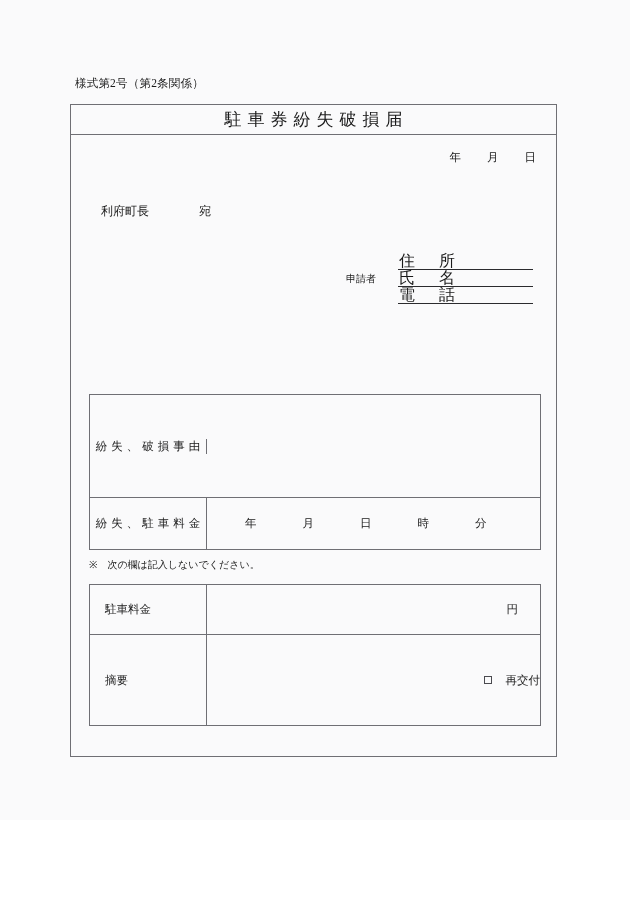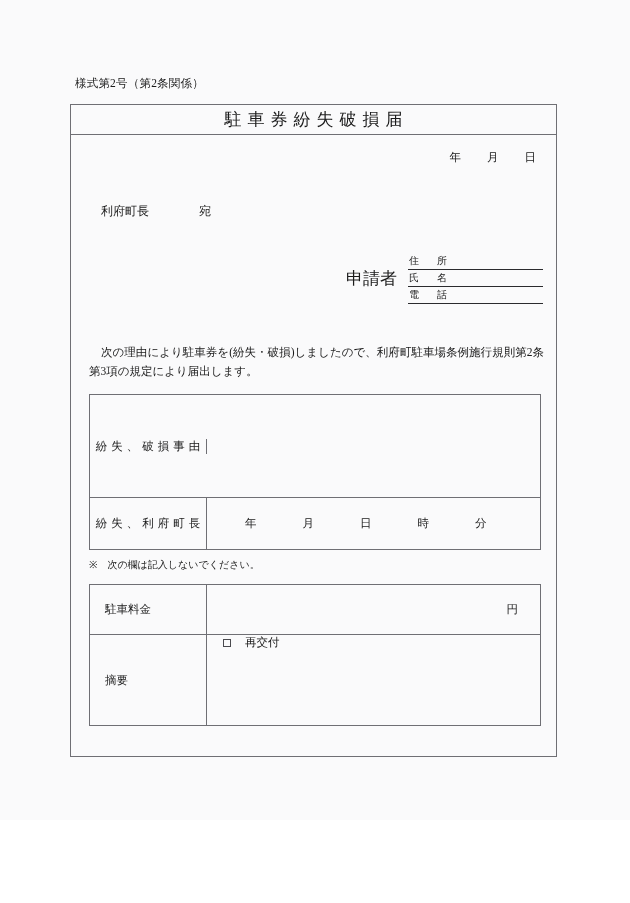--- a/index.html
+++ b/index.html
@@ -86,33 +86,33 @@
   .applicant {
     position: absolute;
     left: 275px;
     top: 148px;
     display: flex;
     align-items: center;
     font-size: 11.5px;
     white-space: nowrap;
   }
   .applicant-label {
-    margin-right: 11px;
-    font-size: 17px;
+    margin-right: 22px;
+    font-size: 10px;
   }
   .applicant-rows {
     display: flex;
     flex-direction: column;
   }
   .applicant-row {
     width: 135px;
     border-bottom: 1px solid #2b2b2e;
     height: 16px;
     line-height: 16px;
-    font-size: 10px;
+    font-size: 16px;
   }
   .applicant-row .ja2 {
     display: inline-block;
     letter-spacing: 4px;
     text-indent: 1px;
   }
 
   
   .body-para {
     position: absolute;
@@ -199,22 +199,22 @@
     align-items: center;
     justify-content: flex-end;
     height: 100%;
     padding-right: 22px;
     font-size: 11.5px;
   }
 
   .checkbox-list {
     height: 100%;
     display: flex;
-    flex-direction: column;
-    justify-content: flex-start;
+    flex-direction: row;
+    justify-content: flex-end;
     gap: 36px;
     padding-left: 16px;
   }
   .checkbox-item {
     display: flex;
     align-items: center;
     font-size: 11.5px;
     white-space: nowrap;
   }
   .checkbox-box {
@@ -256,34 +256,31 @@
         </div>
         <div class="applicant-row">
           <span class="ja2">氏　名</span>
         </div>
         <div class="applicant-row">
           <span class="ja2">電　話</span>
         </div>
       </div>
     </div>
 
-    <div class="body-para">
-      <span class="indent">次の理由により駐車券を(紛失・破損)しましたので、利府町駐車場条例施行規則第2条第3項の規定により届出します。</span>
-    </div>
 
     <div class="tbl" id="table-reason">
       <div class="row row-reason">
         <div class="cell-label">
           <span class="label-spread label-sp-wide">紛失、破損事由</span>
         </div>
         <div class="cell-body"></div>
       </div>
       <div class="row row-datetime">
         <div class="cell-label">
-          <span class="label-spread label-sp-wide">紛失、利府町長</span>
+          <span class="label-spread label-sp-wide">紛失、駐車料金</span>
         </div>
         <div class="cell-body">
           <div class="datetime-fields">
             <span class="seg">年</span>
               <span class="seg">月</span>
               <span class="seg">日</span>
               <span class="seg">時</span>
               <span class="seg">分</span>
           </div>
         </div>

